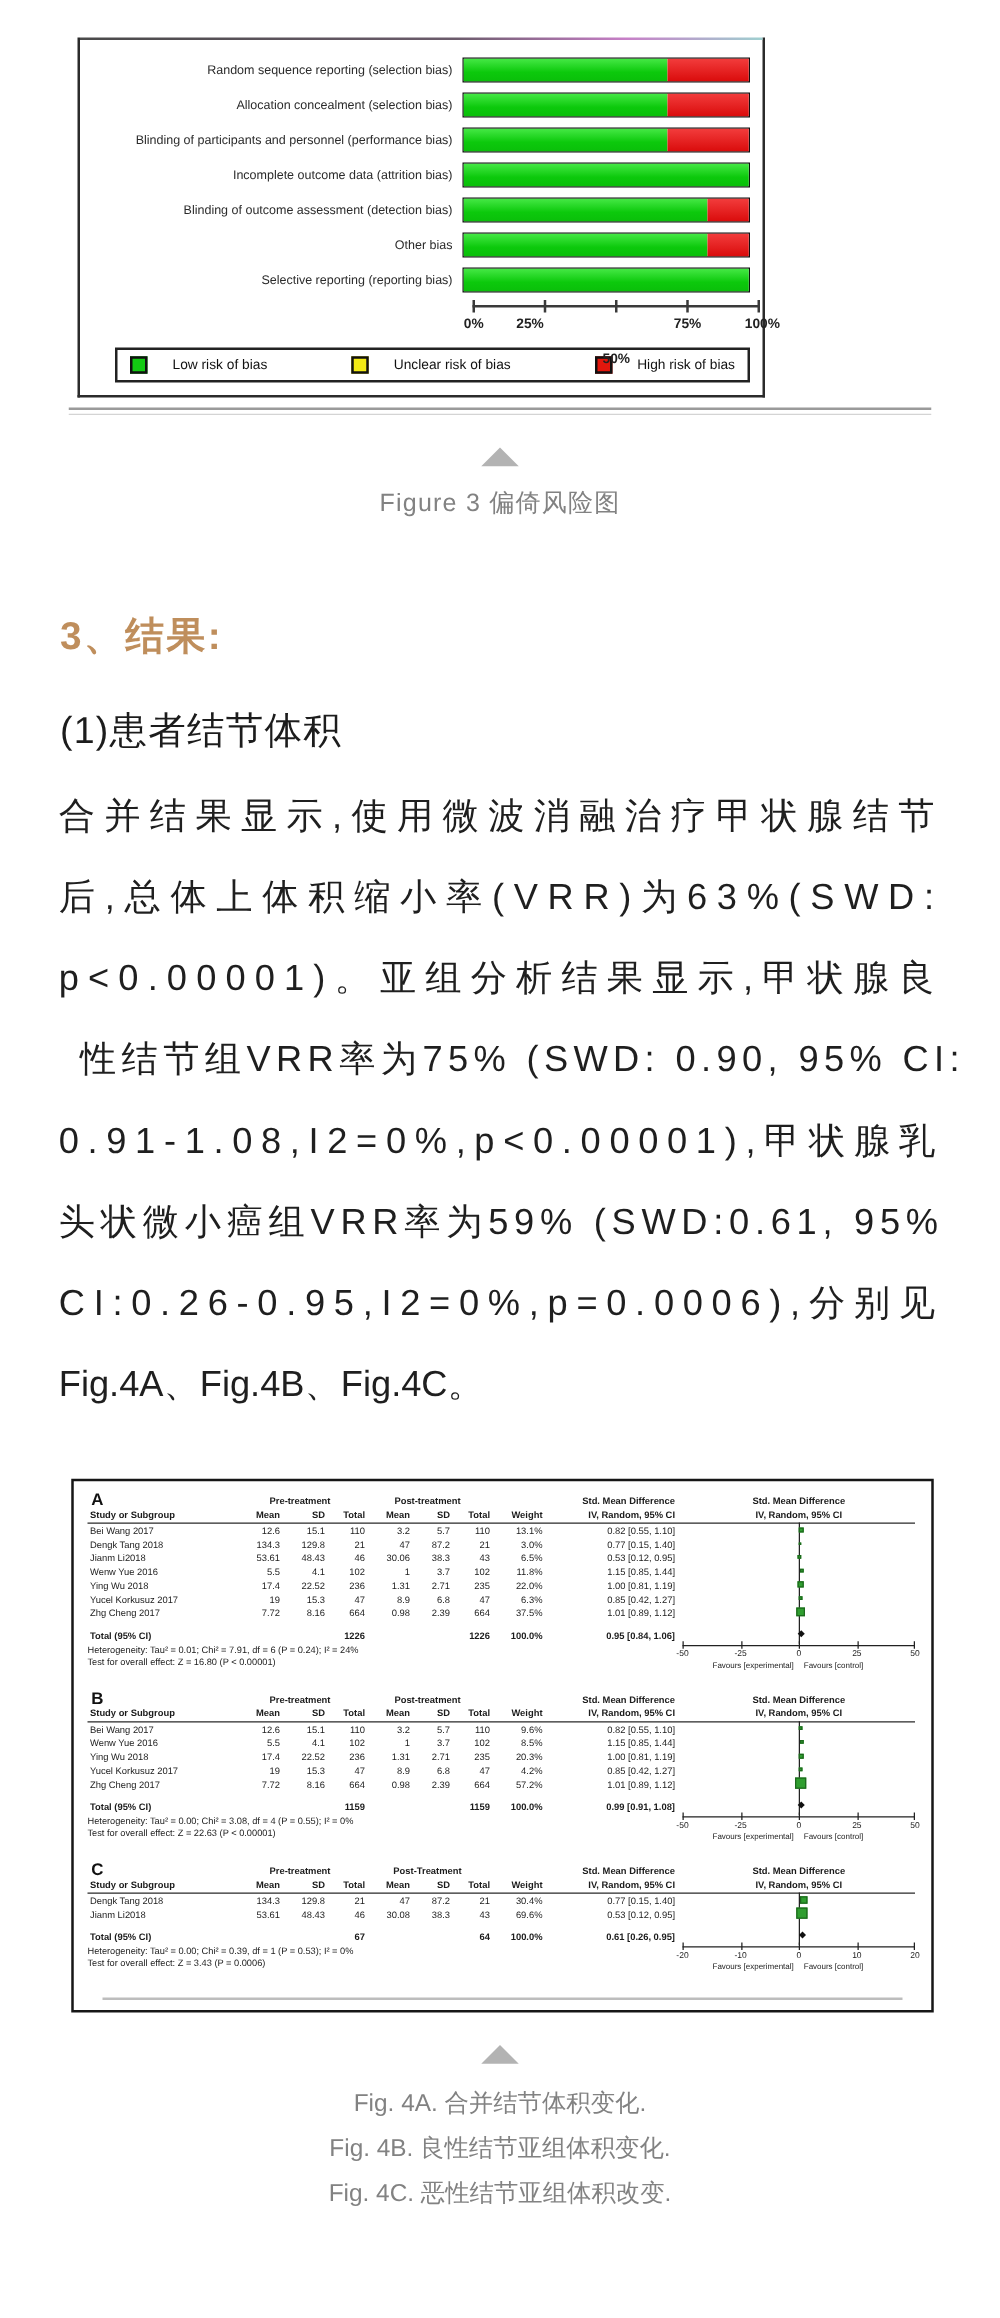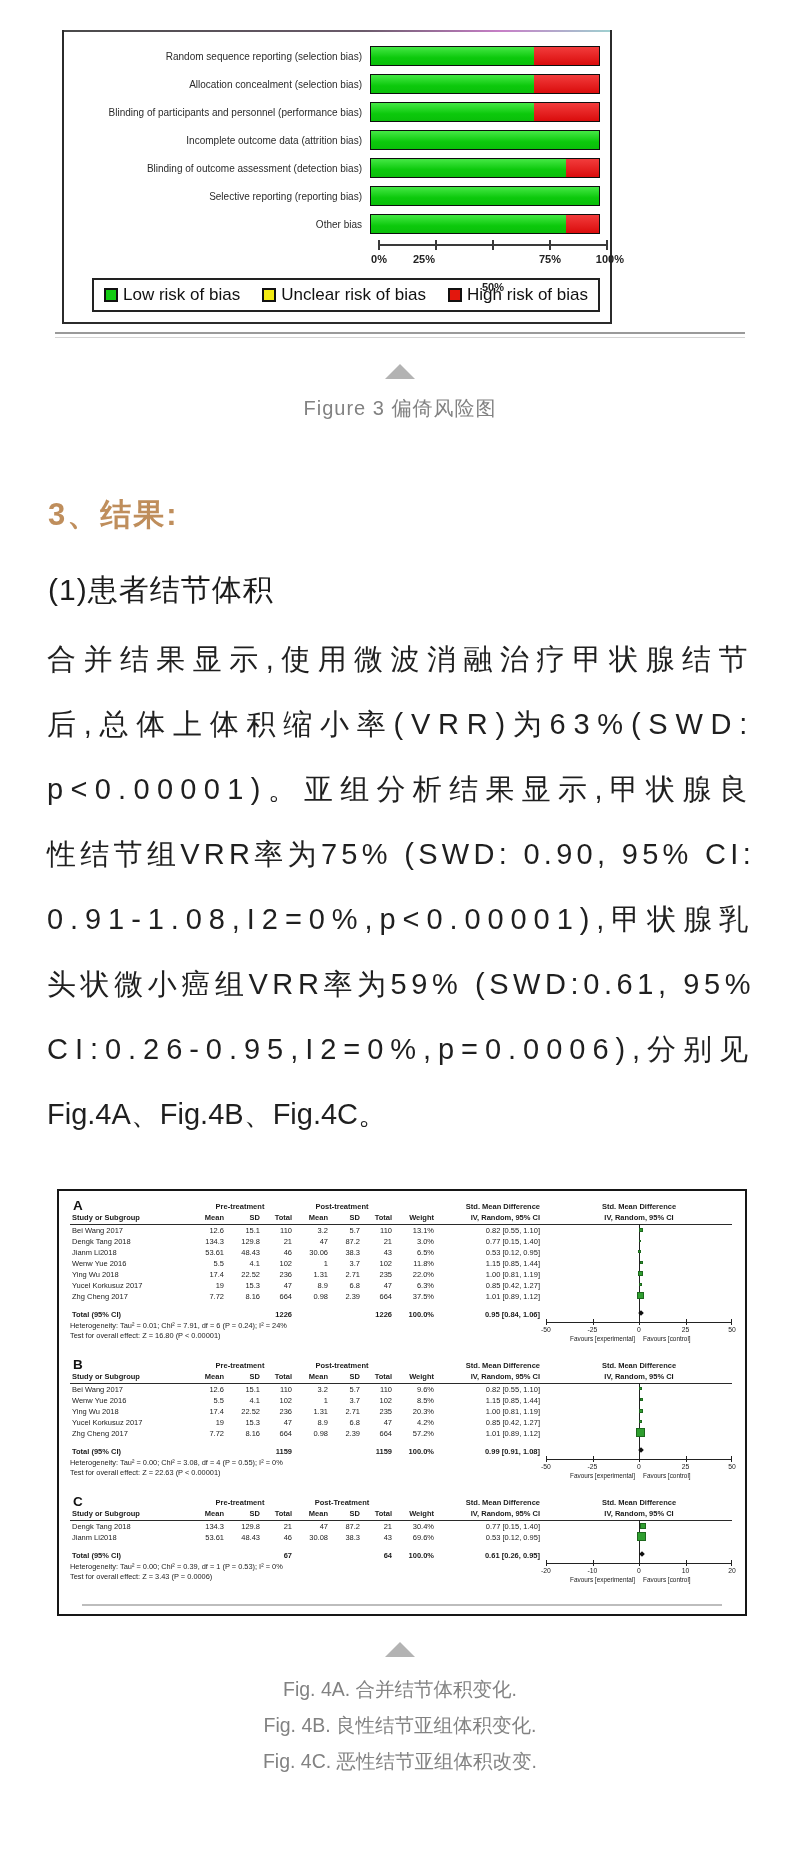--- a/index.html
+++ b/index.html
@@ -13,21 +13,21 @@
   .f3label{width:290px;margin-right:8px;text-align:right;font-size:10px;line-height:11px;color:#2b2b2b;white-space:nowrap;}
   .f3bar{width:228px;height:18px;border:1px solid #0e0e0e;display:flex;background:#fff;}
   .f3seg{height:100%;}
   .f3seg.low{background:linear-gradient(180deg,#45e845 0%,#0cc90c 60%,#0abf0a 100%);}
   .f3seg.high{background:linear-gradient(180deg,#f23c3c 0%,#da0c0c 100%);}
   .f3axis{position:relative;margin-left:306px;width:230px;height:30px;margin-top:2px;}
   .f3axis-line{position:absolute;left:0;right:0;top:4px;height:0;border-top:2px solid #3a3a3a;}
   .f3tick{position:absolute;top:0;width:2px;height:10px;background:#3a3a3a;}
   .f3ticklabel{position:absolute;top:13px;width:34px;margin-left:-17px;text-align:center;font-size:11px;font-weight:700;color:#222;}
   .f3legend{margin:8px 4px 0 20px;border:2px solid #222;padding:5px 10px;display:flex;justify-content:space-between;align-items:center;}
-  .f3legitem{display:flex;align-items:center;gap:5px;font-size:17px;color:#111;white-space:nowrap;}
+  .f3legitem{display:flex;align-items:center;gap:20px;font-size:11px;color:#111;white-space:nowrap;}
   .f3swatch{width:14px;height:14px;border:2px solid #111;box-sizing:border-box;}
   .img-edge{margin:8px 0 0 55px;width:690px;border-top:2px solid #9a9a9a;border-bottom:1px solid #d4d4d4;height:3px;}
 
   .tri{width:0;height:0;border-left:15px solid transparent;border-right:15px solid transparent;border-bottom:15px solid #b3b3b3;margin:26px auto 0;}
   .figcap{margin-top:16px;text-align:center;font-size:20px;color:#828282;letter-spacing:1px;}
 
   
   .heading{margin:72px 0 0 48px;font-size:31px;font-weight:700;color:#bf8e5c;letter-spacing:2px;}
   .subheading{margin:34px 0 0 48px;font-size:30px;color:#1c1c1c;letter-spacing:1px;}
   .para{margin:16px 45px 0 47px;width:708px;}
@@ -111,30 +111,30 @@
           </div>
         </div>
         <div class="f3row">
           <span class="f3label">Blinding of outcome assessment (detection bias)</span>
           <div class="f3bar">
             <div class="f3seg low" style="width: 85.7%;"></div>
             <div class="f3seg high" style="width: 14.3%;"></div>
           </div>
         </div>
         <div class="f3row">
-          <span class="f3label">Selective reporting (reporting bias)</span>
-          <div class="f3bar">
-            <div class="f3seg low" style="width: 100%;"></div>
-          </div>
-        </div>
-        <div class="f3row">
           <span class="f3label">Other bias</span>
           <div class="f3bar">
             <div class="f3seg low" style="width: 85.7%;"></div>
             <div class="f3seg high" style="width: 14.3%;"></div>
+          </div>
+        </div>
+        <div class="f3row">
+          <span class="f3label">Selective reporting (reporting bias)</span>
+          <div class="f3bar">
+            <div class="f3seg low" style="width: 100%;"></div>
           </div>
         </div>
       </div>
     <div class="f3axis" id="f3-axis">
       <div class="f3axis-line"></div>
     <div class="f3tick" style="left: 0px;"></div>
         <span class="f3ticklabel" style="left: 1px;">0%</span>
         <div class="f3tick" style="left: 57px;"></div>
         <span class="f3ticklabel" style="left: 46px;">25%</span>
         <div class="f3tick" style="left: 114px;"></div>
@@ -164,21 +164,21 @@
 
 <div class="tri"></div>
 <div class="figcap">Figure 3 偏倚风险图</div>
 
 <div class="heading">3、结果:</div>
 <div class="subheading">(1)患者结节体积</div>
 <div class="para" id="para">
     <div class="pline" style="letter-spacing: 7.44688px;"><span>合并结果显示,使用微波消融治疗甲状腺结节</span></div>
     <div class="pline" style="letter-spacing: 7.74935px;"><span>后,总体上体积缩小率(VRR)为63%(SWD:</span></div>
     <div class="pline" style="letter-spacing: 7.30794px;"><span>p&lt;0.00001)。亚组分析结果显示,甲状腺良</span></div>
-    <div class="pline" style="letter-spacing: 4.29736px;"><span>性结节组VRR率为75% (SWD: 0.90, 95% CI:</span></div>
+    <div class="pline" style="letter-spacing: 4.29736px; margin-left: 17px;"><span>性结节组VRR率为75% (SWD: 0.90, 95% CI:</span></div>
     <div class="pline" style="letter-spacing: 6.9254px;"><span>0.91-1.08,I2=0%,p&lt;0.00001),甲状腺乳</span></div>
     <div class="pline" style="letter-spacing: 4.57543px;"><span>头状微小癌组VRR率为59% (SWD:0.61, 95%</span></div>
     <div class="pline" style="letter-spacing: 6.96143px;"><span>CI:0.26-0.95,I2=0%,p=0.0006),分别见</span></div>
     <div class="pline"><span>Fig.4A、Fig.4B、Fig.4C。</span></div>
   </div>
 
 <div class="fig4">
   <div id="fig4-panels">
       <div class="panel">
         <div class="pletter">A</div>

